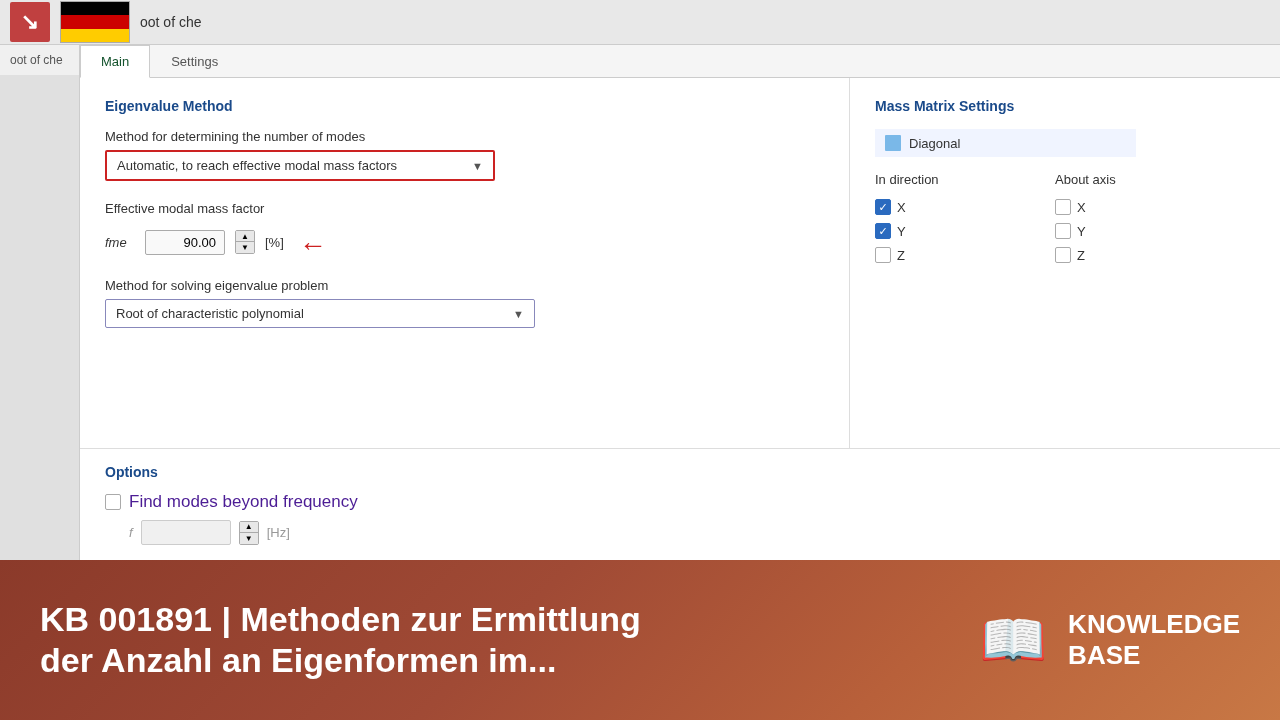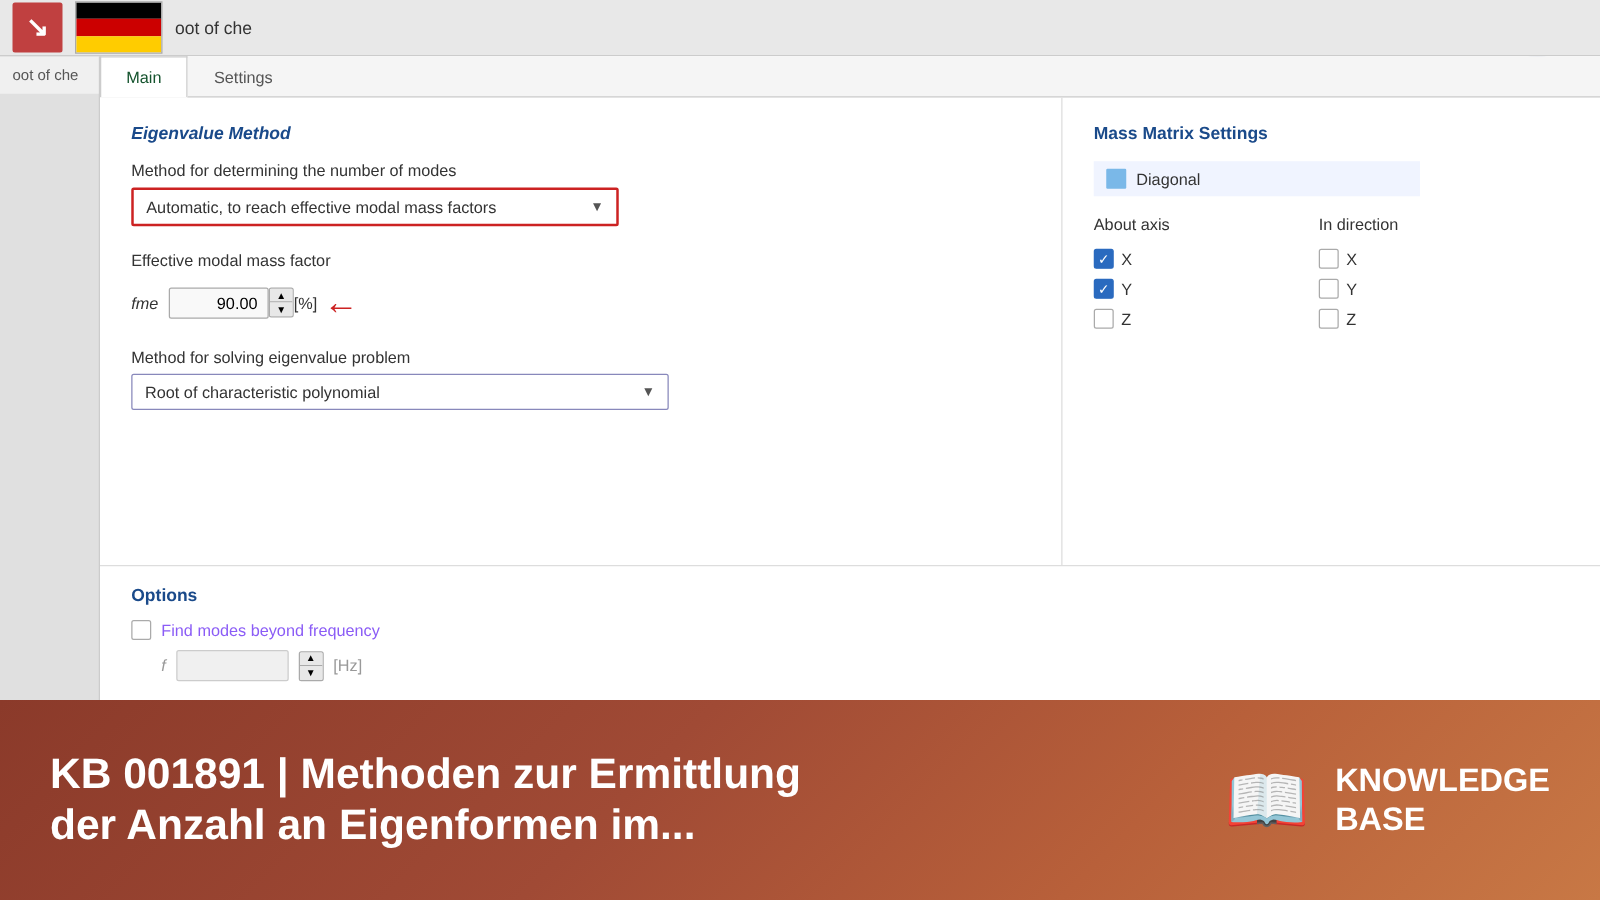--- a/index.html
+++ b/index.html
@@ -91,21 +91,20 @@
     .right-panel {
       flex: 1;
       padding: 20px 25px;
     }
 
     .section-title {
       font-size: 14px;
       font-weight: 600;
       color: #1a4a8a;
       margin-bottom: 15px;
-      font-style: italic;
     }
 
     .field-label {
       font-size: 13px;
       color: #333;
       margin-bottom: 6px;
     }
 
     
     .dropdown-red {
@@ -138,20 +137,21 @@
 
     .dropdown-chevron {
       color: #555;
       font-size: 11px;
     }
 
     
     .fme-row {
       display: flex;
       align-items: center;
+      gap: 10px;
       margin-top: 10px;
     }
 
     .fme-label {
       font-size: 13px;
       color: #333;
       min-width: 30px;
       font-style: italic;
     }
 
@@ -481,22 +481,22 @@
     <div class="right-panel">
       <div class="mass-section-title">Mass Matrix Settings</div>
 
 
       <div class="diagonal-row">
         <div class="color-swatch"></div>
         <span class="diagonal-text">Diagonal</span>
       </div>
 
       <div class="direction-grid">
+        <div class="dir-header">In direction</div>
         <div class="dir-header">About axis</div>
-        <div class="dir-header">In direction</div>
 
         <div class="dir-row">
           <div class="checkbox checked"></div>
           <span class="dir-label">X</span>
         </div>
         <div class="dir-row">
           <div class="checkbox"></div>
           <span class="dir-label">X</span>
         </div>
 
@@ -518,21 +518,21 @@
           <span class="dir-label">Z</span>
         </div>
       </div>
     </div>
   </div>
 
   <div class="options-panel">
     <div class="options-title">Options</div>
     <div class="options-row">
       <div class="checkbox"></div>
-      <span style="font-size:13px;color:#8b5cf6;">Find modes beyond frequency</span>
+      <span style="font-size:17px;color:#4c1d95;">Find modes beyond frequency</span>
     </div>
     <div class="freq-row">
       <span style="font-size:13px;color:#999;font-style:italic;">f</span>
       <input class="freq-input" type="text" value="" disabled="" style="">
       <div class="spinner">
         <button class="spinner-up">▲</button>
         <button class="spinner-down">▼</button>
       </div>
       <span style="font-size:13px;color:#999;">[Hz]</span>
     </div>

